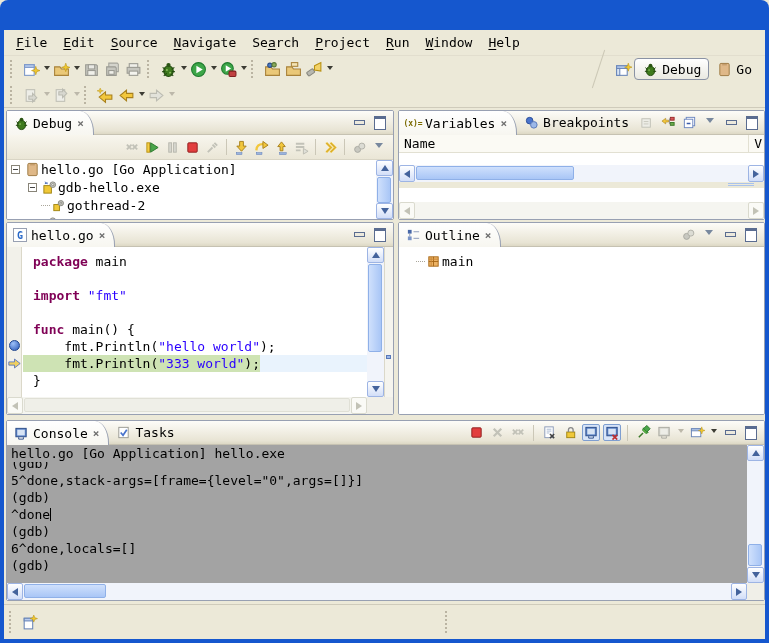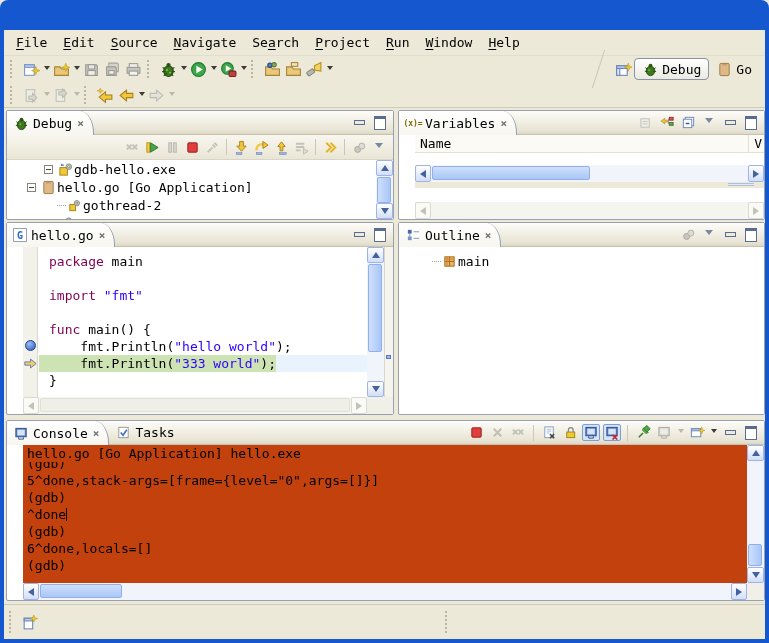--- a/index.html
+++ b/index.html
@@ -53,21 +53,21 @@
   .ticon svg{width:15px;height:15px}
   .ptools{margin-left:auto;display:flex;align-items:center;gap:3px;padding-right:4px}
   .pt{width:18px;height:17px;display:flex;align-items:center;justify-content:center;flex:none}
   .pt svg{width:15px;height:15px}
   .pchev::after{content:"";border:4px solid transparent;border-top:5px solid #78889E}
   .pminb::after{content:"";width:9px;height:3px;background:#ECE9DD;border:1px solid #5A6C90}
   .pmaxb::after{content:"";width:10px;height:10px;border:1px solid #5A6C90;border-top:3px solid #5A6C90;background:#fff}
   .dtool{height:25px;display:flex;align-items:center;justify-content:flex-end;gap:2px;padding-right:5px;
     background:linear-gradient(180deg,#F8F6EE,#EAE6D6);border-bottom:1px solid #D9D5C5}
   .dsep{width:1px;height:16px;background:#CBC7B7;margin:0 3px;flex:none}
-  .pcontent{position:absolute;left:16px;right:0;bottom:0;background:#fff}
+  .pcontent{position:absolute;left:0;right:0;bottom:0;background:#fff}
   
   .trow2{display:flex;align-items:center;height:18px;white-space:pre}
   .exp{width:9px;height:9px;border:1px solid #888478;background:#fff;position:relative;margin:0 4px;flex:none}
   .exp::before{content:"";position:absolute;left:1px;top:3px;width:5px;height:1px;background:#444}
   .exp.plus::after{content:"";position:absolute;left:3px;top:1px;width:1px;height:5px;background:#444}
   .spacer{width:17px;flex:none}
   .dots{width:9px;border-top:1px dotted #AAA69A;flex:none}
   .ticon16{width:17px;height:16px;display:flex;align-items:center;justify-content:center;flex:none}
   .ticon16 svg{width:15px;height:15px}
   
@@ -85,21 +85,21 @@
   .thh{position:absolute;top:1px;height:14px;background:linear-gradient(180deg,#CFE0FC,#A9C6F6);
     border:1px solid #8FB0E8;border-radius:2px}
   .sb-dis{background:#F5F5F0}
   .sb-dis .sbtn{background:#FAFAF6;border-color:#DADACE}
   .sb-dis .al::after{border-right-color:#C2C2B6}.sb-dis .ar::after{border-left-color:#C2C2B6}
   .sb-dis .thh,.sb-dis .thv{background:#EFEFE8;border-color:#E0E0D6}
   
   .gutter{position:absolute;left:0;top:0;width:15px;bottom:17px;background:#F2F1EA;border-right:1px solid #DBD8C9}
   .codewrap{position:absolute;left:16px;right:26px;top:0;bottom:17px;padding-top:6px;overflow:hidden;background:#fff}
   .cline{height:17px;line-height:17px;padding-left:10px;white-space:pre}
-  .kw{font-weight:normal;color:#7F0055}
+  .kw{font-weight:bold;color:#7F0055}
   .str{color:#2A00FF}
   .curline{background:#E9F3FD;padding-left:0}
   .iphl{background:#CEE3B4;display:inline-block;padding-left:10px;height:17px}
   .bpdot{position:absolute;left:2px;width:11px;height:11px;border-radius:50%;
     background:radial-gradient(circle at 35% 30%,#9CC0F8,#2A58B8);border:1px solid #1E448E}
   .ovr{position:absolute;right:0;top:0;width:9px;bottom:17px;background:#F5F4EE;border-left:1px solid #DBD8C9}
   .ovm{position:absolute;left:1px;width:5px;height:4px;background:#9CB8E8;border:1px solid #5878B8}
   
   .vhdr{height:18px;background:#FBFAF4;border-bottom:1px solid #E2E0D2;display:flex;align-items:center;
     padding-left:5px;position:relative}
@@ -379,36 +379,36 @@
             <svg viewBox="0 0 16 16">
               <circle cx="6" cy="10" r="3.2" fill="#C8C8C0" stroke="#A8A8A0"></circle>
               <circle cx="10.5" cy="6.5" r="3.2" fill="#DCDCD4" stroke="#B0B0A8"></circle>
             </svg>
           </span>
         <span class="pt pchev"></span>
       </div>
       <div class="pcontent" style="top:49px">
         <div style="position:absolute;left:0;top:0;right:18px;bottom:0;overflow:hidden">
           <div class="trow2">
+            <span class="exp"></span>
+            <span class="ticon16"><svg viewBox="0 0 16 16">
+                  <path d="M4 1.5 h8 q1 0 1 1.5 v10 q0 1.5 -1 1.5 h-8 q-1 0 -1 -1.5 v-10 q0 -1.5 1 -1.5" fill="#DFB888" stroke="#9C7840"></path>
+                  <path d="M5.5 3 h5" stroke="#B89060"></path>
+                </svg></span>
+            <span>hello.go [Go Application]</span>
+          </div>
+          <div class="trow2">
             <span class="spacer"></span><span class="exp"></span>
             <span class="ticon16"><svg viewBox="0 0 16 16">
                   <rect x="2" y="6" width="8" height="8" fill="#F0C838" stroke="#A08410"></rect>
                   <circle cx="11.5" cy="5" r="3" fill="#C8C8C0" stroke="#888880"></circle>
                   <circle cx="11.5" cy="5" r="1.2" fill="#fff" stroke="#888880"></circle>
                   <path d="M3 2 l3 2 M3 4 l3 -1" stroke="#4A6CB8" fill="none"></path>
                 </svg></span>
             <span>gdb-hello.exe</span>
-          </div>
-          <div class="trow2">
-            <span class="exp"></span>
-            <span class="ticon16"><svg viewBox="0 0 16 16">
-                  <path d="M4 1.5 h8 q1 0 1 1.5 v10 q0 1.5 -1 1.5 h-8 q-1 0 -1 -1.5 v-10 q0 -1.5 1 -1.5" fill="#DFB888" stroke="#9C7840"></path>
-                  <path d="M5.5 3 h5" stroke="#B89060"></path>
-                </svg></span>
-            <span>hello.go [Go Application]</span>
           </div>
           <div class="trow2">
             <span class="spacer"></span><span class="spacer"></span><span class="dots"></span>
             <span class="ticon16"><svg viewBox="0 0 16 16">
                   <rect x="3" y="7" width="6" height="6.5" fill="#F0C838" stroke="#A08410"></rect>
                   <circle cx="10.5" cy="5.5" r="2.8" fill="#C8C8C0" stroke="#888880"></circle>
                   <circle cx="10.5" cy="5.5" r="1" fill="#fff" stroke="#888880"></circle>
                 </svg></span>
             <span>gothread-2</span>
           </div>
@@ -428,20 +428,29 @@
       </div>
     </div>
 
     <div class="panel" style="left:394px;top:80px;width:367px;height:110px">
       <div class="ptabs">
         <span class="vtab active">
           <span class="ticon" style="font-size:8px;font-weight:bold;color:#7A6A00;white-space:nowrap">(x)=</span>
           <span>Variables</span>
           <span class="tclose">×</span>
         </span>
+        <span class="vtab">
+          <span class="ticon">
+              <svg viewBox="0 0 16 16">
+                <circle cx="6" cy="6" r="3.5" fill="#4A74CC" stroke="#2A4C98"></circle>
+                <circle cx="10.5" cy="10.5" r="3.5" fill="#9CB8E8" stroke="#5878B8"></circle>
+              </svg>
+            </span>
+          <span>Breakpoints</span>
+        </span>
         <span class="ptools">
           <span class="pt">
               <svg viewBox="0 0 16 16">
                 <rect x="2" y="4" width="9" height="9" fill="#EDEDE7" stroke="#C0C0B6"></rect>
                 <path d="M4 7 h5 M4 9.5 h5" stroke="#C8C8BE"></path>
               </svg>
             </span>
           <span class="pt">
               <svg viewBox="0 0 16 16">
                 <polygon points="1,6.5 5,3.5 5,5.5 8,5.5 8,7.5 5,7.5 5,9.5" fill="#F2C73C" stroke="#A8801C" stroke-width=".6"></polygon>
@@ -658,21 +667,21 @@
                 <rect x="1.5" y="4" width="10" height="2.2" fill="#B8CCEE" stroke="#6A86B8"></rect>
                 <polygon points="12.5,2 13.5,5 16,5.8 13.5,6.6 12.5,9.6 11.5,6.6 9,5.8 11.5,5" fill="#F0C830" stroke="#B89010" stroke-width=".5"></polygon>
               </svg>
             </span>
           <span class="dd"></span>
           <span class="pt pminb"></span>
           <span class="pt pmaxb"></span>
         </span>
       </div>
       <div class="pcontent" style="top:24px">
-        <div style="position:absolute;left:0;top:0;right:17px;bottom:17px;overflow:hidden;background:#c2410c">
+        <div style="position:absolute;left:0;top:0;right:17px;bottom:17px;overflow:hidden;background:#a3a3a3">
           <div class="cln">hello.go [Go Application] hello.exe</div>
           <div style="height:10px;overflow:hidden">
             <div class="cln" style="margin-top:-7px">(gdb)</div>
           </div>
           <div class="cln">5^done,stack-args=[frame={level="0",args=[]}]</div>
           <div class="cln">(gdb)</div>
           <div class="cln"><span>^done</span><span class="caret"></span></div>
           <div class="cln">(gdb)</div>
           <div class="cln">6^done,locals=[]</div>
           <div class="cln">(gdb)</div>

